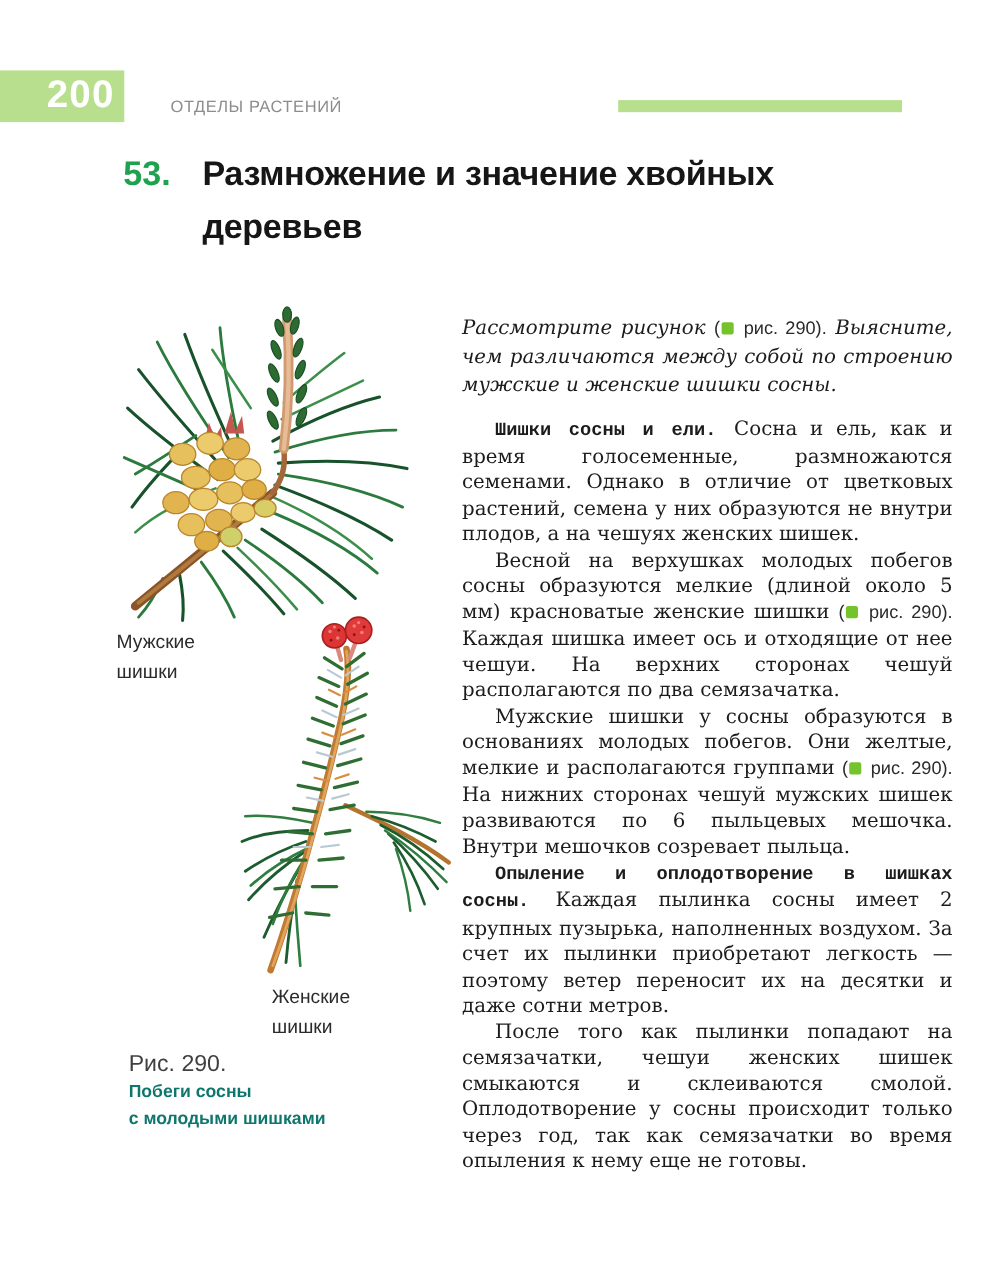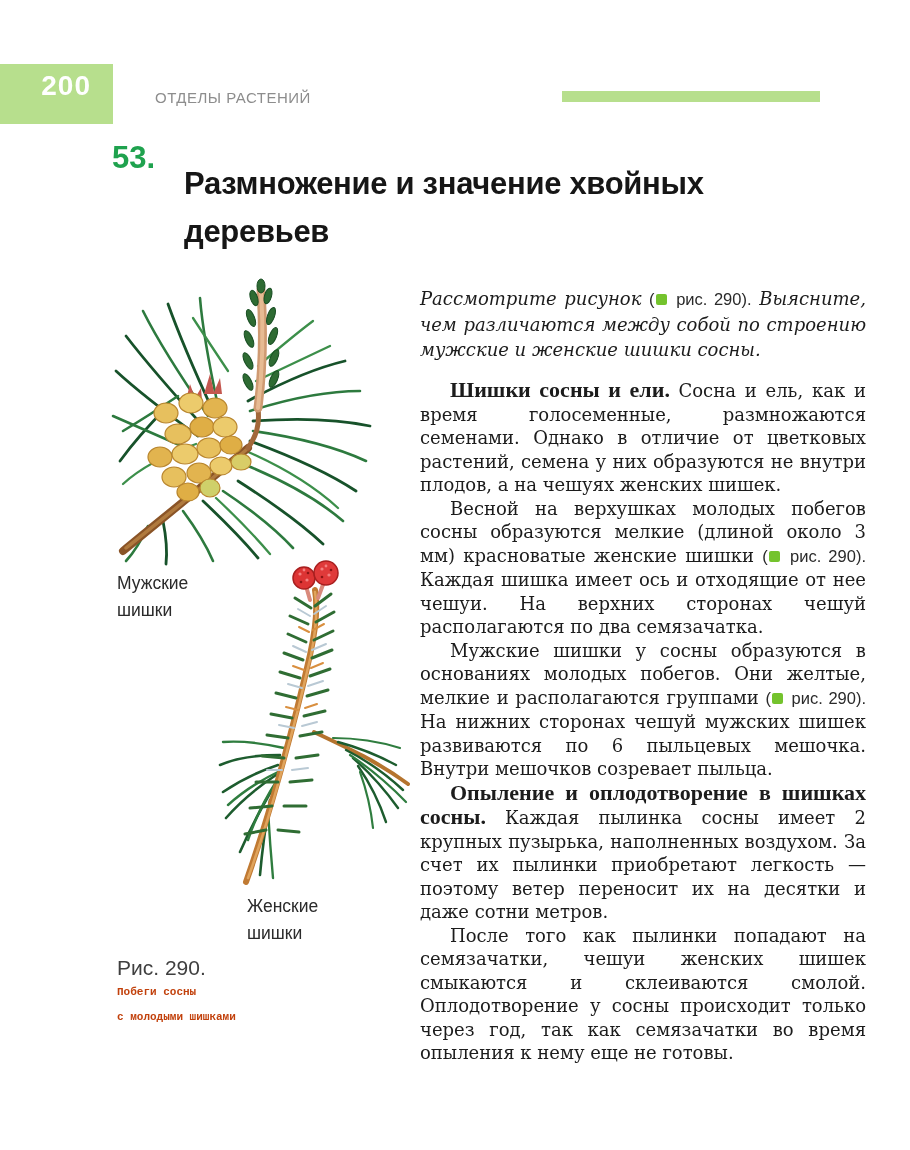--- a/index.html
+++ b/index.html
@@ -7,52 +7,52 @@
     --band-green:#b7df8d;
     --figure-square-green:#74c32d;
     --running-head-gray:#8d8d8d;
     --text-color:#1c1c1c;
   }
   *{margin:0;padding:0;box-sizing:border-box;}
   body{background:#ffffff;font-family:"Liberation Sans",sans-serif;}
   .page{position:relative;width:910px;height:1150px;background:#ffffff;overflow:hidden;}
 
   
-  .pagenum-tab{position:absolute;left:0;top:64px;width:113px;height:60px;
-    background:var(--band-green);color:#ffffff;font-weight:bold;font-size:28px;
-    text-align:right;line-height:44px;padding-right:22px;letter-spacing:1px;}
+  .pagenum-tab{position:absolute;left:0;top:64px;width:113px;height:47px;
+    background:var(--band-green);color:#ffffff;font-weight:bold;font-size:35px;
+    text-align:right;line-height:44px;padding-right:9px;letter-spacing:1px;}
   .running-head{position:absolute;left:119px;top:89px;font-size:15px;
     color:var(--running-head-gray);letter-spacing:0.5px;margin-left:36px;}
   .head-rule{position:absolute;left:562px;top:91px;width:258px;height:11px;
     background:var(--band-green);}
 
   
   .section{position:absolute;left:112px;top:134px;display:flex;}
   .section-number{color:var(--accent-green);font-size:31px;font-weight:800;
     width:72px;flex:0 0 72px;line-height:48px;}
   .section-title{font-size:31px;font-weight:800;color:#161616;line-height:48px;
-    width:640px;white-space:pre-line;letter-spacing:-0.3px;margin-top:26px;}
+    width:640px;white-space:pre-line;letter-spacing:-0.3px;}
 
   
   .illus{position:absolute;}
   .fig-label{position:absolute;font-size:17.5px;color:#2b2b2b;line-height:27px;
     white-space:pre-line;}
   .fig-caption{position:absolute;left:117px;top:955px;}
   .fig-caption-number{font-size:21px;color:#3f3f3f;line-height:25px;}
-  .fig-caption-title{font-size:11px;color:#c2410c;font-weight:bold;line-height:25px;
-    white-space:pre-line;font-family:Liberation Mono, monospace;}
+  .fig-caption-title{font-size:16px;color:#0f766e;font-weight:bold;line-height:25px;
+    white-space:pre-line;}
 
   
   .article{position:absolute;left:420px;top:286px;width:446px;color:var(--text-color);}
   .article p{font-family:"DejaVu Serif",serif;font-size:18px;line-height:23.5px;
     text-align:justify;}
   .article p.intro{font-style:italic;line-height:25px;margin-bottom:16px;}
   .article p.body{text-indent:30px;}
-  .run-b{font-family:Liberation Serif, serif;font-weight:bold;font-style:normal;
-    font-size:22px;margin-top:44px;}
+  .run-b{font-family:Liberation Mono, monospace;font-weight:bold;font-style:normal;
+    font-size:17px;margin-top:44px;}
   .run-f{font-family:"Liberation Sans",sans-serif;font-style:normal;font-size:16.5px;
     color:#2a2a2a;}
   .figsq{display:inline-block;width:11px;height:11px;border-radius:2px;
     background:var(--figure-square-green);margin:0 3px 0 1px;}
 </style>
 </head>
 <body>
 
 <div class="page">
 
@@ -143,21 +143,21 @@
       <ellipse cx="101" cy="172" rx="12" ry="10" fill="#e7c05e"></ellipse>
       <ellipse cx="123" cy="169" rx="11" ry="9" fill="#dfae45"></ellipse>
       <ellipse cx="66" cy="201" rx="12" ry="10" fill="#e7c05e"></ellipse>
       <ellipse cx="91" cy="197" rx="12" ry="10" fill="#e2b44f"></ellipse>
       <ellipse cx="113" cy="190" rx="11" ry="9" fill="#eccb6c"></ellipse>
       <ellipse cx="133" cy="186" rx="10" ry="8" fill="#d8cd67"></ellipse>
       <ellipse cx="80" cy="216" rx="11" ry="9" fill="#dfae45"></ellipse>
       <ellipse cx="102" cy="212" rx="10" ry="9" fill="#cfd06a"></ellipse>
     </g>
   </svg>
-  <div class="fig-label" style="left:117px;top:570px;">Мужские
+  <div class="fig-label" style="left:106px;top:570px;">Мужские
 шишки</div>
 
   <svg class="illus" style="left:218px;top:560px;" width="205" height="330" viewBox="0 0 205 330">
     <g fill="none" stroke-linecap="round">
 
       <g stroke="#1d5c2e" stroke-width="2.6">
         <path d="M60,205 Q30,215 5,232"></path>
         <path d="M58,215 Q28,235 8,258"></path>
         <path d="M55,228 Q35,262 22,292"></path>
         <path d="M52,240 Q45,280 42,315"></path>
@@ -261,19 +261,19 @@
 
   <div class="fig-caption">
     <div class="fig-caption-number">Рис. 290.</div>
     <div class="fig-caption-title">Побеги сосны
 с молодыми шишками</div>
   </div>
 
   <div class="article">
       <p class="intro"><span class="run-i">Рассмотрите рисунок </span><span class="run-f">(</span><span class="figsq"></span><span class="run-f"> рис. 290).</span><span class="run-i"> Выясните, чем различаются между собой по строению мужские и женские шишки сосны.</span></p>
       <p class="body"><span class="run-b">Шишки сосны и ели. </span><span class="run-n">Сосна и ель, как и время голосеменные, размножаются семенами. Однако в отличие от цветковых растений, семена у них образуются не внутри плодов, а на чешуях женских шишек.</span></p>
-      <p class="body"><span class="run-n">Весной на верхушках молодых побегов сосны образуются мелкие (длиной около 3 мм) красноватые женские шишки </span><span class="run-f">(</span><span class="figsq"></span><span class="run-f"> рис. 290).</span><span class="run-n"> Каждая шишка имеет ось и отходящие от нее чешуи. На верхних сторонах чешуй располагаются по два семязачатка.</span></p>
+      <p class="body"><span class="run-n">Весной на верхушках молодых побегов сосны образуются мелкие (длиной около 5 мм) красноватые женские шишки </span><span class="run-f">(</span><span class="figsq"></span><span class="run-f"> рис. 290).</span><span class="run-n"> Каждая шишка имеет ось и отходящие от нее чешуи. На верхних сторонах чешуй располагаются по два семязачатка.</span></p>
       <p class="body"><span class="run-n">Мужские шишки у сосны образуются в основаниях молодых побегов. Они желтые, мелкие и располагаются группами </span><span class="run-f">(</span><span class="figsq"></span><span class="run-f"> рис. 290).</span><span class="run-n"> На нижних сторонах чешуй мужских шишек развиваются по 6 пыльцевых мешочка. Внутри мешочков созревает пыльца.</span></p>
       <p class="body"><span class="run-b">Опыление и оплодотворение в шишках сосны. </span><span class="run-n">Каждая пылинка сосны имеет 2 крупных пузырька, наполненных воздухом. За счет их пылинки приобретают легкость — поэтому ветер переносит их на десятки и даже сотни метров.</span></p>
       <p class="body"><span class="run-n">После того как пылинки попадают на семязачатки, чешуи женских шишек смыкаются и склеиваются смолой. Оплодотворение у сосны происходит только через год, так как семязачатки во время опыления к нему еще не готовы.</span></p>
     </div>
 
 </div>
 
 </body></html>

